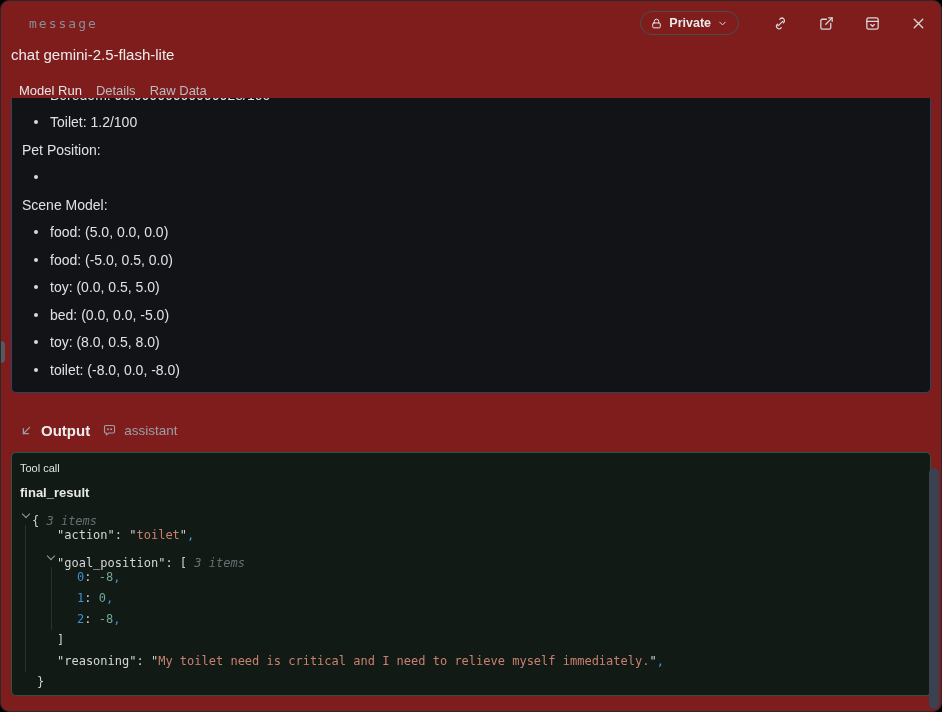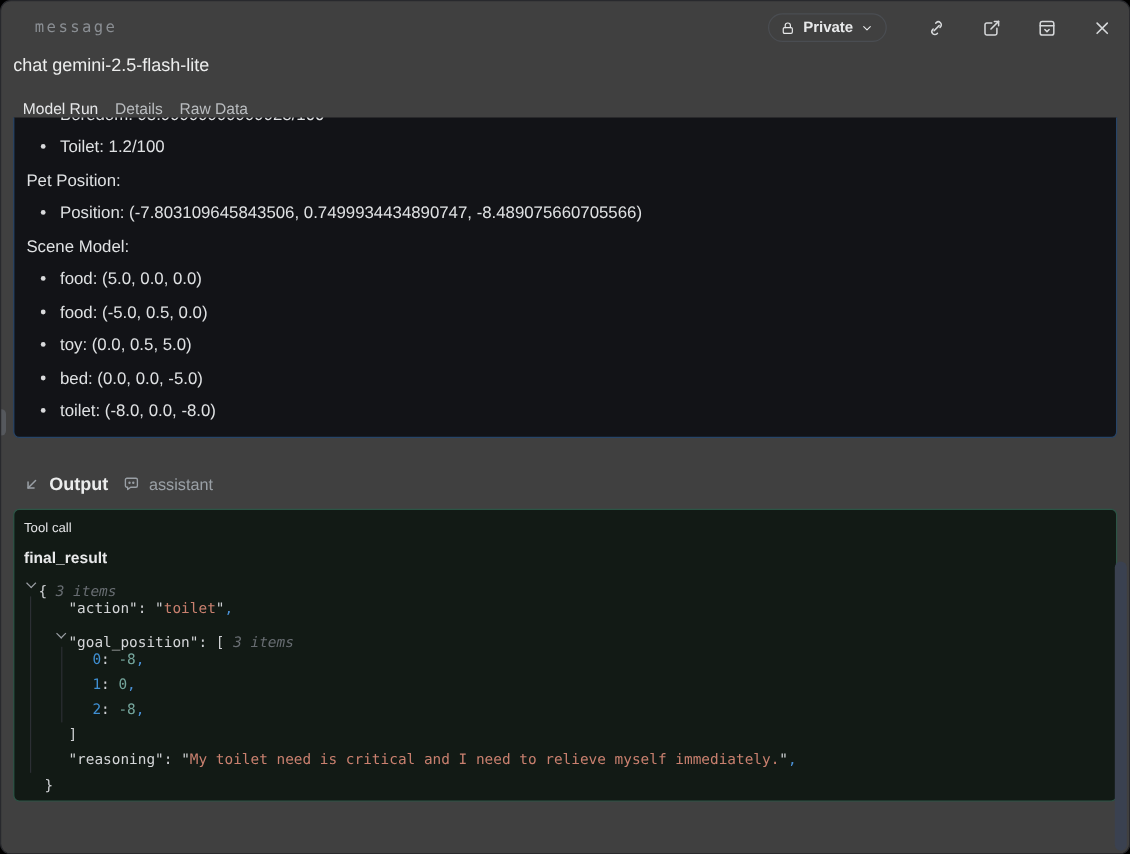--- a/index.html
+++ b/index.html
@@ -1,18 +1,18 @@
 <!DOCTYPE html>
 <html style="--panel-blue-border: #274569; --panel-blue-bg: #121317; --panel-green-border: #2c5546; --panel-green-bg: #121a15; --json-string: #c9806f; --json-number: #74a59b; --json-index: #3f8fd2; --json-comma: #4a90d5; --scrollbar: #3a4150;"><head>
 <meta charset="utf-8">
 <style>
   html,body{margin:0;padding:0;background:#000;}
   body{width:942px;height:712px;position:relative;overflow:hidden;
        font-family:"Liberation Sans",sans-serif;-webkit-font-smoothing:antialiased;}
-  .drawer{position:absolute;inset:0;background:#404040;border:1px solid #28292d;
+  .drawer{position:absolute;inset:0;background:#7f1d1d;border:1px solid #28292d;
           border-radius:9px;overflow:hidden;box-sizing:border-box;}
 
   
   .row1{display:flex;align-items:center;margin:10px 12px 0 28px;height:24px;}
   .obj-type{font-family:"DejaVu Sans Mono",monospace;font-size:13px;color:#8a8e93;letter-spacing:2px;}
   .head-actions{margin-left:auto;display:flex;align-items:center;gap:24px;}
   .privacy-pill{display:flex;align-items:center;gap:6px;height:22px;padding:0 10px 0 9px;
                 border:1px solid #4a4d52;border-radius:12px;color:#e8e9ea;font-size:12.5px;
                 font-weight:700;cursor:pointer;background:transparent;margin-right:6px;}
   .icon-btn{width:22px;height:22px;display:flex;align-items:center;justify-content:center;cursor:pointer;color:#d6d8da;}
@@ -137,40 +137,43 @@
           </div>
           <div class="md-line bullet">
             <span class="dot"></span>
             <span>Toilet: 1.2/100</span>
           </div>
           <div class="md-line paragraph">
             <span>Pet Position:</span>
           </div>
           <div class="md-line bullet">
             <span class="dot"></span>
-            <span>Position: (-7.803109645843506, 0.7499934434890747, -8.489075660705566)</span>
           </div>
           <div class="md-line paragraph">
             <span>Scene Model:</span>
           </div>
           <div class="md-line bullet">
             <span class="dot"></span>
             <span>food: (5.0, 0.0, 0.0)</span>
           </div>
           <div class="md-line bullet">
             <span class="dot"></span>
             <span>food: (-5.0, 0.5, 0.0)</span>
           </div>
           <div class="md-line bullet">
             <span class="dot"></span>
             <span>toy: (0.0, 0.5, 5.0)</span>
           </div>
           <div class="md-line bullet">
             <span class="dot"></span>
             <span>bed: (0.0, 0.0, -5.0)</span>
+          </div>
+          <div class="md-line bullet">
+            <span class="dot"></span>
+            <span>toy: (8.0, 0.5, 8.0)</span>
           </div>
           <div class="md-line bullet">
             <span class="dot"></span>
             <span>toilet: (-8.0, 0.0, -8.0)</span>
           </div>
         </div>
     </div>
 
     <div class="out-head">
       <span class="out-arrow">

